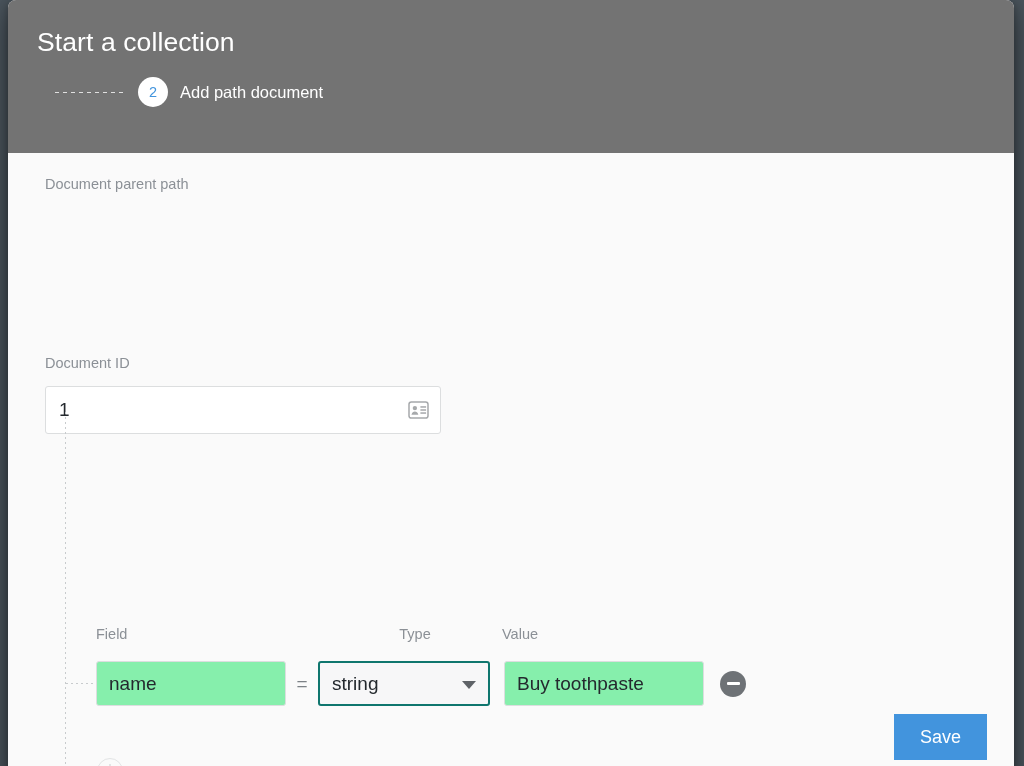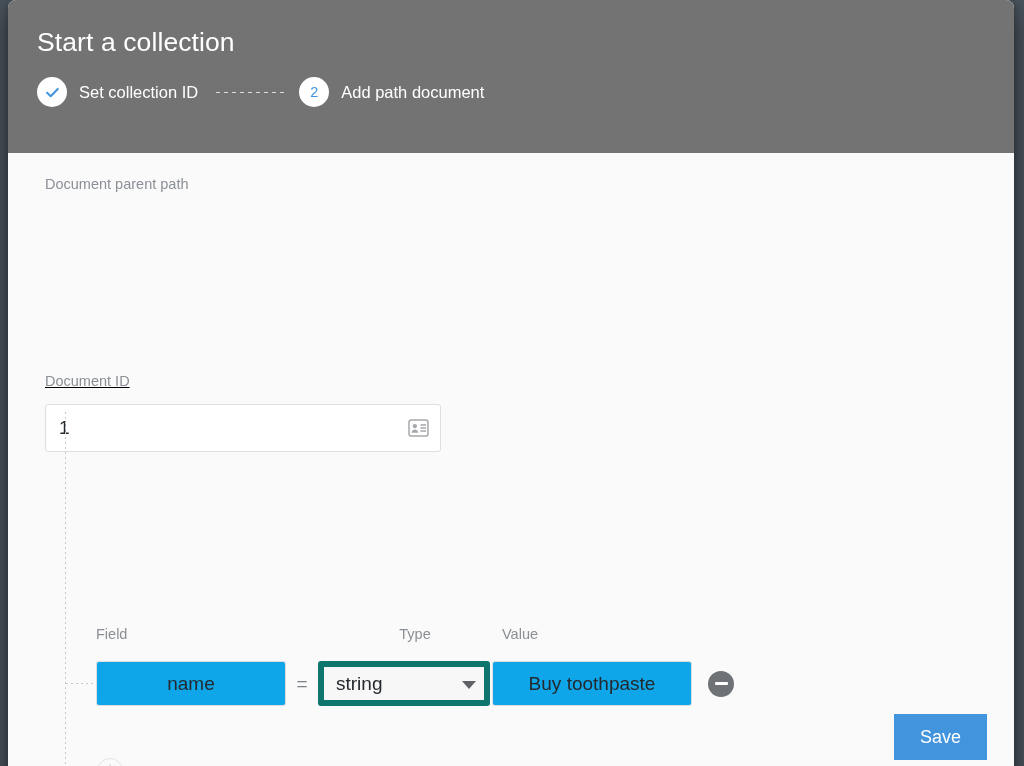--- a/index.html
+++ b/index.html
@@ -103,23 +103,22 @@
   }
   #parent-path-value {
     color: #2b2f33;
     font-size: 20px;
     margin-top: 19px;
   }
 
   #doc-id-block {
     position: absolute;
     left: 37px;
-    top: 220px;
+    top: 202px;
     width: 396px;
-    text-decoration: underline;
   }
   #doc-id-input-wrap {
     position: relative;
     margin-top: 15px;
   }
   #doc-id-input {
     width: 396px;
     height: 48px;
     border: 1px solid #dcdedf;
     border-radius: 3px;
@@ -176,44 +175,43 @@
     position: absolute;
     left: 31px;
     top: 225px;
     display: flex;
     align-items: center;
   }
   .row-input {
     height: 45px;
     border: 1px solid #dcdedf;
     border-radius: 3px;
-    background: #0ea5e9;
+    background: #86efac;
     font-family: "Liberation Sans", sans-serif;
     font-size: 19px;
     color: #24292e;
     padding: 0 12px;
     outline: none;
-    text-align: center;
   }
   #field-name-input { width: 190px; }
   #equals-sign {
     color: #7c8186;
     font-size: 19px;
     width: 32px;
     text-align: center;
     user-select: none;
   }
   #type-select-wrap {
     position: relative;
     width: 172px;
   }
   #type-select {
     width: 172px;
     height: 45px;
-    border: 6px solid #0f766e;
+    border: 2px solid #0f766e;
     border-radius: 3px;
     background: #f7f7f8;
     font-family: "Liberation Sans", sans-serif;
     font-size: 19px;
     color: #24292e;
     padding: 0 32px 0 12px;
     appearance: none;
     -webkit-appearance: none;
     outline: none;
   }
@@ -221,21 +219,21 @@
     position: absolute;
     right: 14px;
     top: 50%;
     margin-top: -3px;
     width: 0; height: 0;
     border-left: 7px solid transparent;
     border-right: 7px solid transparent;
     border-top: 8px solid #5f6368;
     pointer-events: none;
   }
-  #value-input { width: 200px; margin-left: 2px; }
+  #value-input { width: 200px; margin-left: 14px; }
   #remove-field-button {
     width: 26px; height: 26px;
     border-radius: 50%;
     background: #6e7276;
     border: none;
     margin-left: 16px;
     display: flex;
     align-items: center;
     justify-content: center;
     cursor: pointer;
@@ -302,28 +300,20 @@
 
 <div id="backdrop"></div>
 
 <div id="dialog">
 
   <div id="header">
     <div id="header-title">Start a collection</div>
 
     <div id="stepper">
 
-      <div class="step">
-        <div class="step-marker">
-          <svg class="check-glyph" viewBox="0 0 16 16">
-            <path d="M2.2 8.3 L6.1 12.0 L13.6 4.2" fill="none" stroke="#4294dd" stroke-width="2.2" stroke-linecap="round" stroke-linejoin="round"></path>
-          </svg>
-        </div>
-        <span class="step-label">Set collection ID</span>
-      </div>
 
       <div class="step-connector"></div>
 
       <div class="step">
         <div class="step-marker">
           <span class="num">2</span>
         </div>
         <span class="step-label">Add path document</span>
       </div>
 

